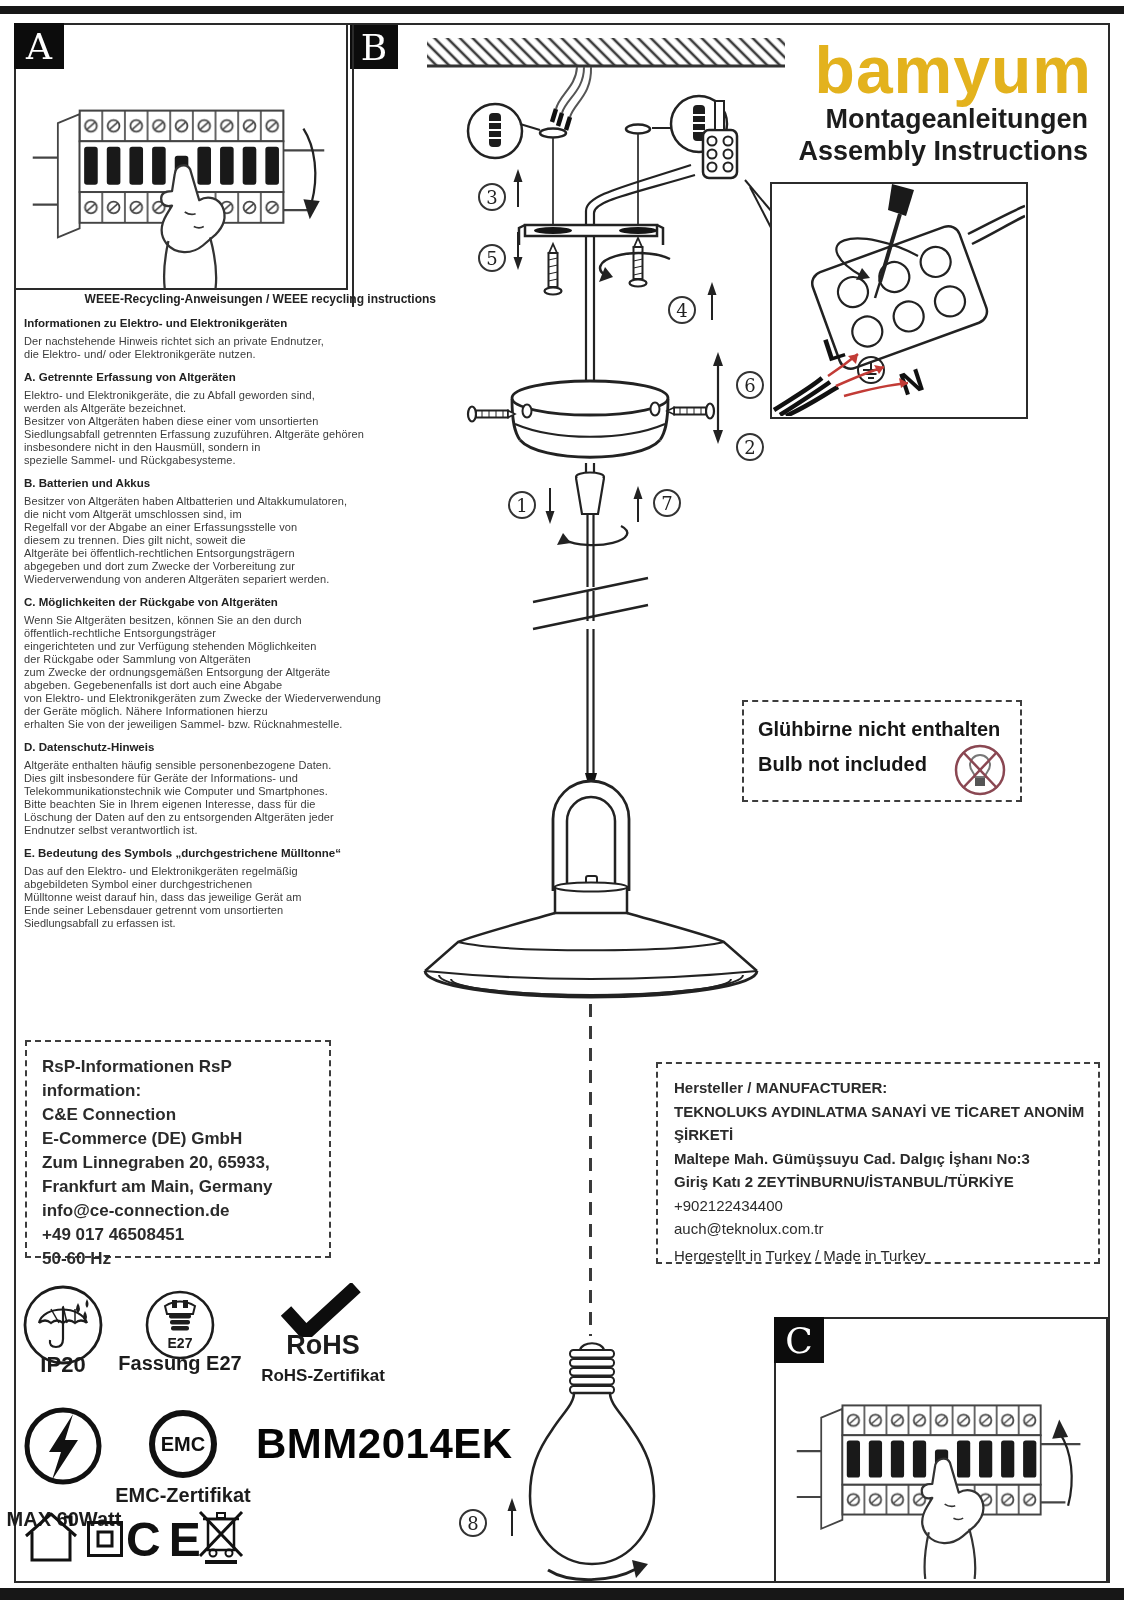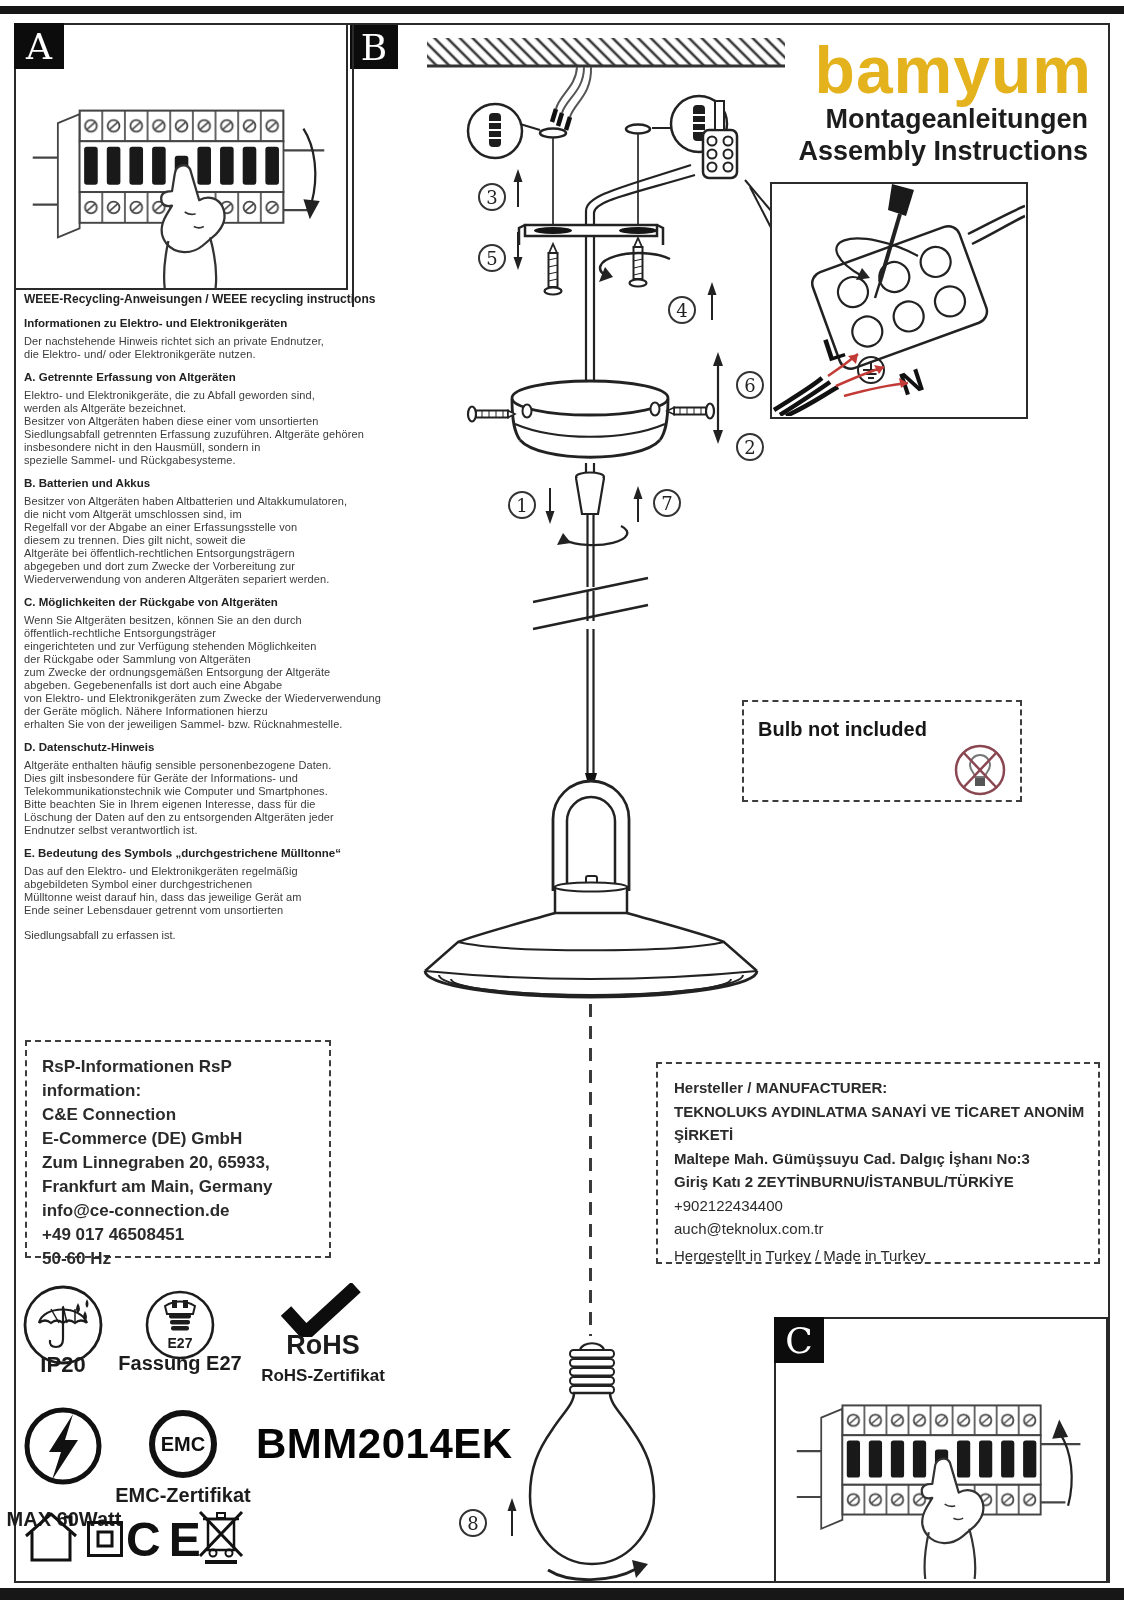--- a/index.html
+++ b/index.html
@@ -7,24 +7,24 @@
   body { width:1124px; height:1600px; position:relative; overflow:hidden;
          font-family:"Liberation Sans", sans-serif; color:#222; }
   .abs { position:absolute; }
   .bar { left:0; width:1124px; background:#171717; }
   .page-border { left:14px; top:23px; width:1096px; height:1560px; border:2.5px solid #2a2a2a; }
   .panel { border:2.5px solid #2a2a2a; background:#fff; }
   .panel-label { width:50px; height:46px; background:#0c0c0c; color:#fff; display:flex;
                  align-items:center; justify-content:center; font-family:"DejaVu Serif", serif;
                  font-size:36px; font-weight:400; }
   .weee { left:24px; top:292px; width:412px; color:#3b3b3b; }
-  .weee-title { font-size:12px; font-weight:bold; color:#222; margin-bottom:11px; }
+  .weee-title { font-size:12px; font-weight:bold; color:#222; margin-bottom:11px;text-align:right; }
   .weee-h { font-size:11.5px; font-weight:bold; color:#222; margin:10px 0 6px; }
   .weee-p { font-size:11px; line-height:13px; white-space:pre-line; letter-spacing:.1px; }
-  .weee-footer { font-size:11px; margin-top:12px; }
+  .weee-footer { font-size:11px; margin-top:0; }
   .dashed-box { border:2.5px dashed #3d3d3d; background:transparent; }
   .rsp { left:25px; top:1040px; width:306px; height:218px; padding:13px 0 0 15px; }
   .rsp-line { font-size:17px; line-height:24px; font-weight:bold; color:#2b2b2b; }
   .rsp-last { }
   .manu { left:656px; top:1062px; width:444px; height:202px; padding:12px 0 0 16px; }
   .manu-line { font-size:15px; line-height:23.5px; color:#2b2b2b; }
   .manu-bold { font-weight:bold; }
   .manu-made { font-size:15px; font-weight:normal; margin-top:6px; color:#2b2b2b; }
   .bulb-note { left:742px; top:700px; width:280px; height:102px; padding:10px 0 0 14px; }
   .bulb-note-line { font-size:20px; line-height:35px; font-weight:600; color:#161616; }
@@ -333,20 +333,21 @@
       <path d="M64,202 C82,194 96,188 112,183"></path>
       <path d="M72,212 C94,206 114,201 136,199"></path>
     </g>
     <polygon points="86,170 76,172 84,180" fill="#c23b36"></polygon>
     <polygon points="112,183 102,181 107,190" fill="#c23b36"></polygon>
     <polygon points="136,199 127,194 129,204" fill="#c23b36"></polygon>
   </svg>
 </div>
 
 <div class="abs dashed-box bulb-note">
+  <div class="bulb-note-line">Glühbirne nicht enthalten</div>
   <div class="bulb-note-line">Bulb not included</div>
   <svg class="abs" style="right:12px;top:40px;" width="56" height="56" viewBox="0 0 56 56">
     <circle cx="28" cy="28" r="24" fill="none" stroke="#8a4752" stroke-width="2.5"></circle>
     <path d="M28,13 a10,10 0 0 1 10,10 c0,6 -5,8 -5,12 h-10 c0,-4 -5,-6 -5,-12 a10,10 0 0 1 10,-10 z" fill="none" stroke="#777" stroke-width="2"></path>
     <rect x="23" y="36" width="10" height="8" fill="#555"></rect>
     <line x1="11" y1="10" x2="45" y2="46" stroke="#8a4752" stroke-width="2.5"></line>
     <line x1="45" y1="10" x2="11" y2="46" stroke="#8a4752" stroke-width="2.5"></line>
   </svg>
 </div>
 

